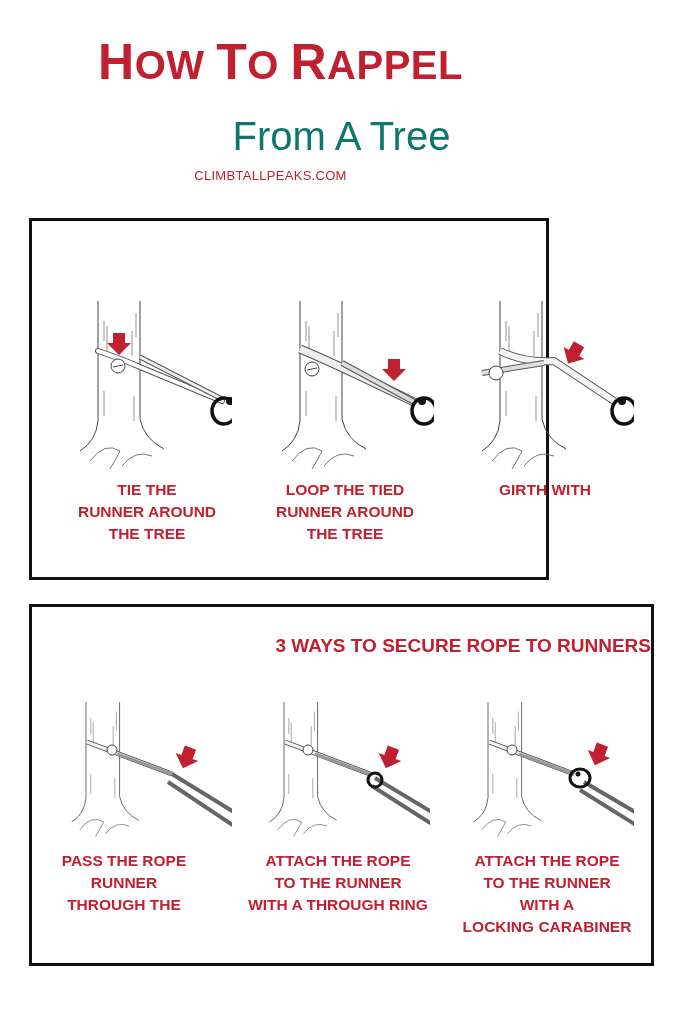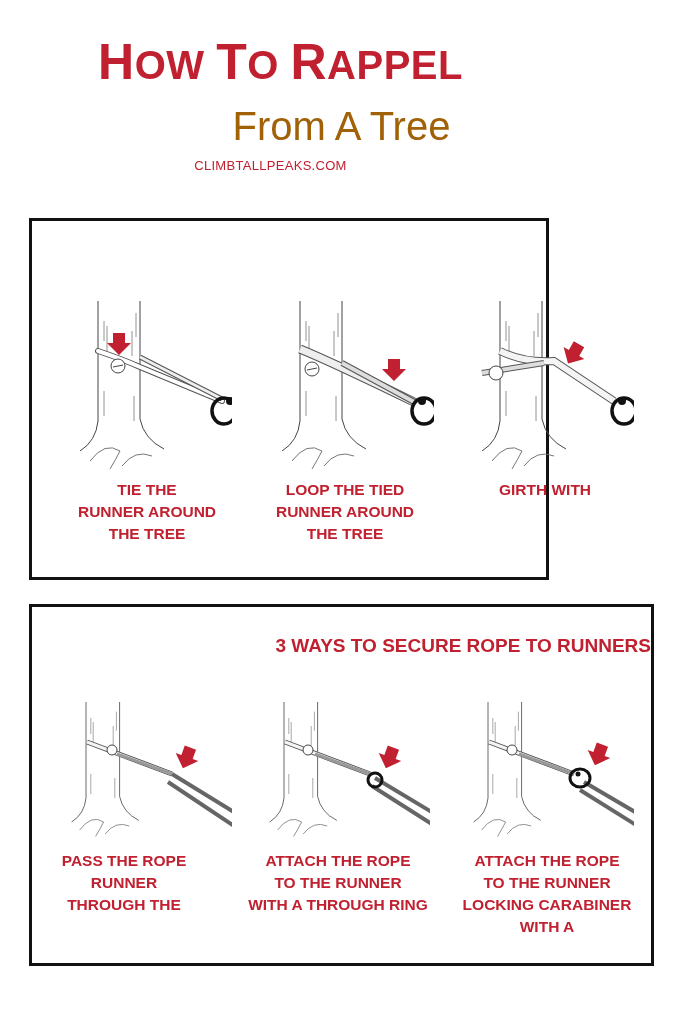--- a/index.html
+++ b/index.html
@@ -1,20 +1,20 @@
 <!DOCTYPE html>
 <html><head>
 <meta charset="utf-8">
 <style>
   html, body { margin:0; padding:0; background:#fff; }
   body { width:683px; height:1024px; position:relative; overflow:hidden; font-family:"Liberation Sans", sans-serif; }
   .title { position:absolute; left:0; width:561px; top:32px; text-align:center; font-weight:bold; font-size:50px; letter-spacing:0.5px; color:#c0202f; line-height:60px; }
   .title .sc { font-size:40px; }
-  .subtitle { position:absolute; left:0; width:683px; top:102px; text-align:center; font-size:40px; color:#a16207; line-height:48px; }
-  .site { position:absolute; left:0; width:541px; top:158px; text-align:center; font-size:13px; color:#c0202f; letter-spacing:0.3px; }
+  .subtitle { position:absolute; left:0; width:683px; top:112px; text-align:center; font-size:40px; color:#0f766e; line-height:48px; }
+  .site { position:absolute; left:0; width:541px; top:168px; text-align:center; font-size:13px; color:#c0202f; letter-spacing:0.3px; }
   .box { position:absolute; border:3px solid #111; box-sizing:border-box; background:#fff; }
   #box1 { left:29px; top:218px; width:520px; height:362px; }
   #box2 { left:29px; top:604px; width:625px; height:362px; }
   .box-heading { position:absolute; left:0; width:100%; top:28px; text-align:right; font-weight:bold; font-size:19px; color:#c0202f; }
   .illus { position:absolute; }
   .caption { position:absolute; text-align:center; font-weight:bold; font-size:15.5px; line-height:22px; color:#c0202f; width:200px; }
   .caption span { display:block; }
 </style>
 </head>
 <body>
@@ -141,16 +141,16 @@
     <path d="M55 52 L110 72" stroke="#999" stroke-width="3" fill="none"></path>
     <circle cx="48" cy="48" r="5" fill="#fff" stroke="#444" stroke-width="1"></circle>
     <path d="M120 80 L188 120 M116 88 L180 128" stroke="#666" stroke-width="4" fill="none"></path>
     <ellipse cx="116" cy="76" rx="10" ry="9" fill="none" stroke="#111" stroke-width="3"></ellipse>
     <circle cx="114" cy="72" r="2.5" fill="#111"></circle>
     <use href="#arrow" x="135" y="52" transform="rotate(20,135,52)"></use>
   </svg>
   <div class="caption" style="left:405px;top:243px;width:220px">
     <span>ATTACH THE ROPE</span>
       <span>TO THE RUNNER</span>
+      <span>WITH A</span>
       <span>LOCKING CARABINER</span>
-      <span>WITH A</span>
   </div>
 </div>
 
 </body></html>

